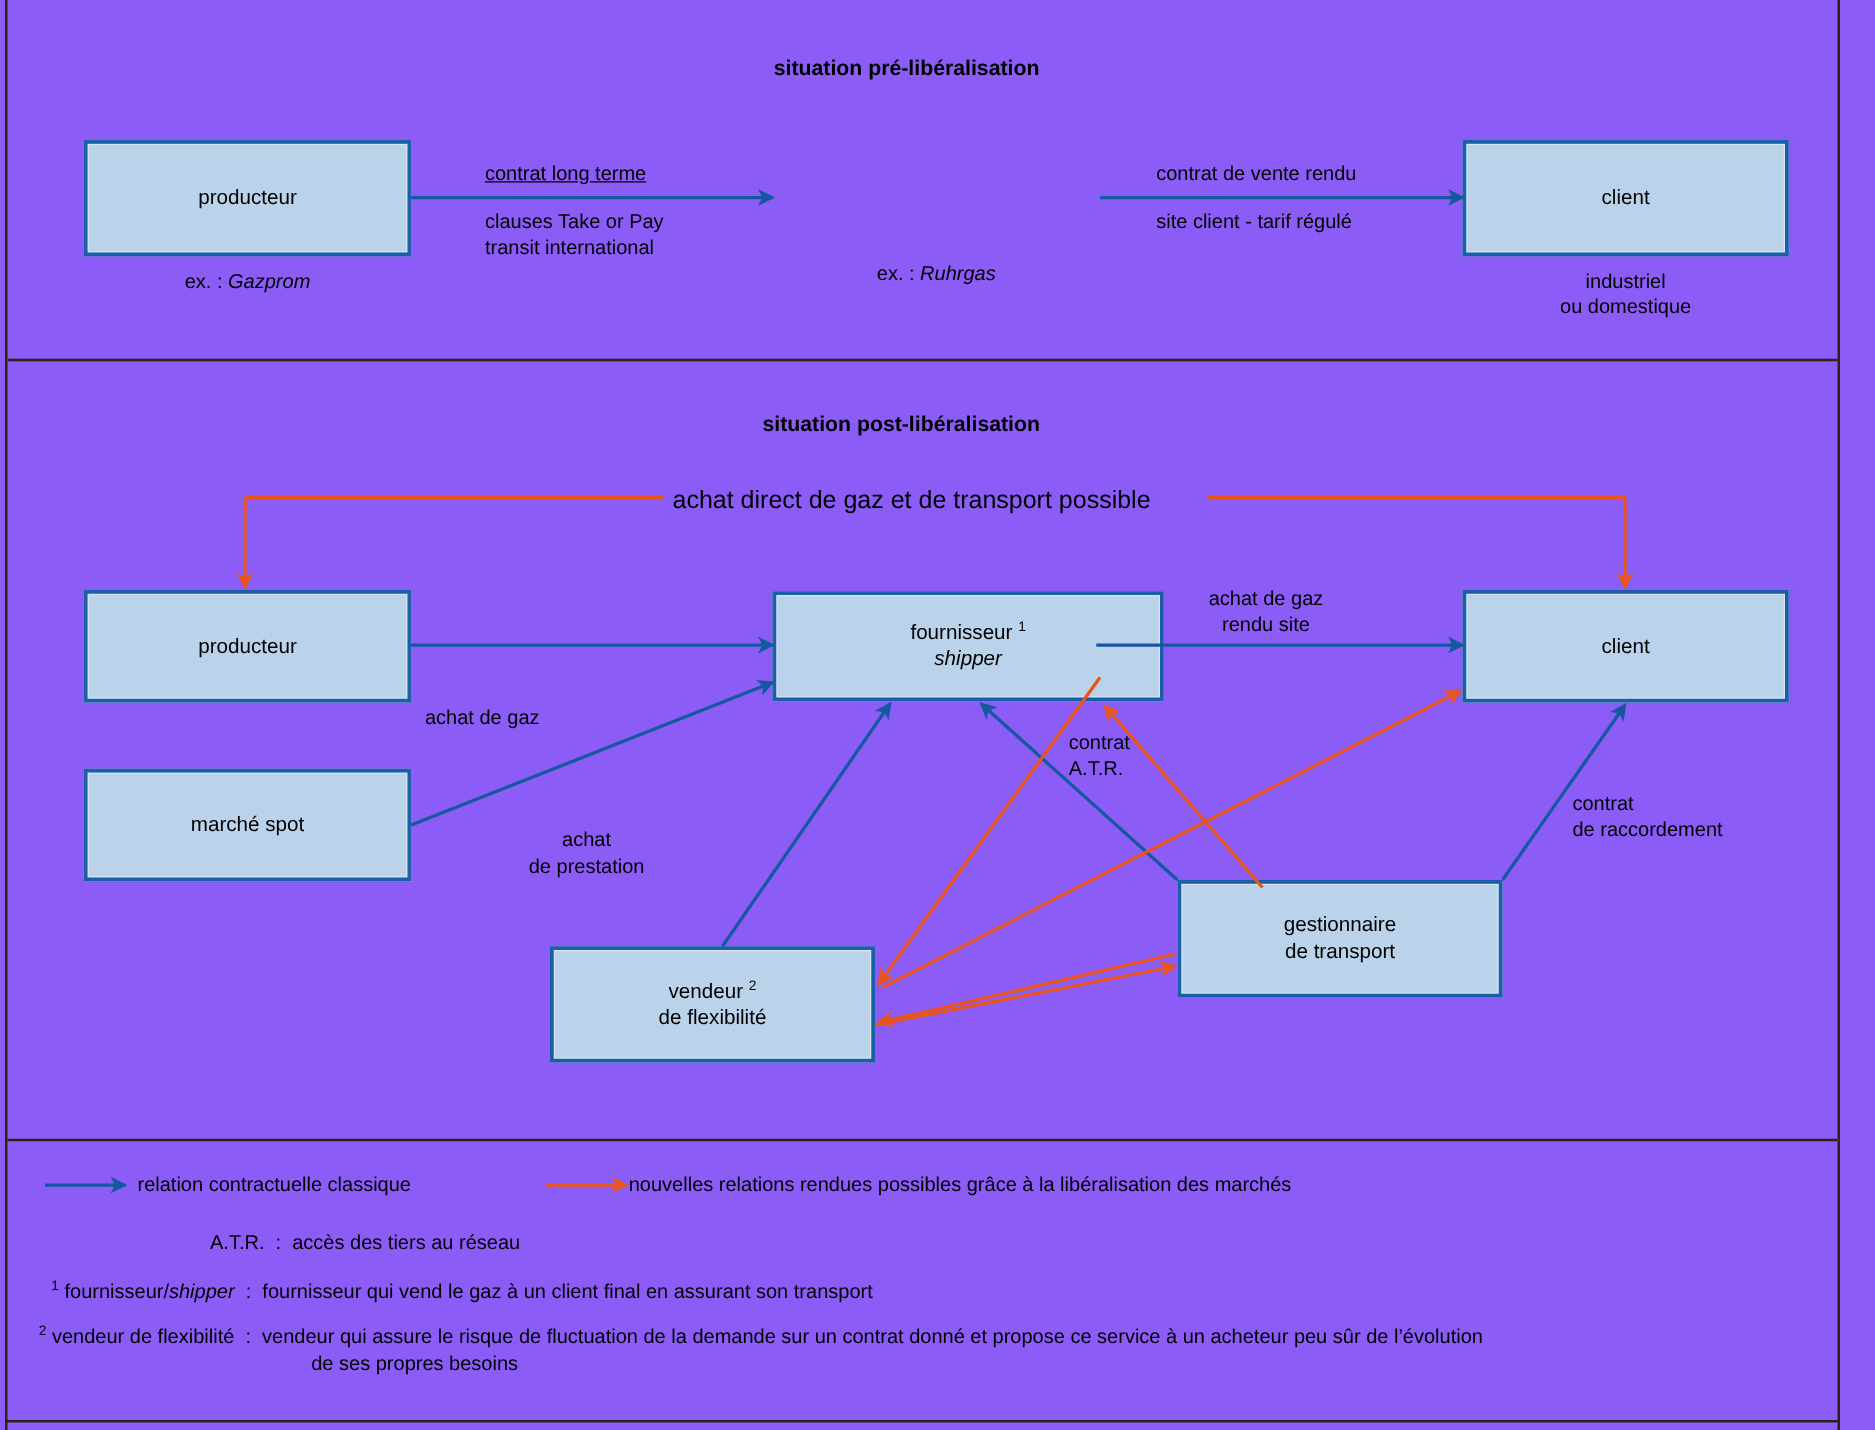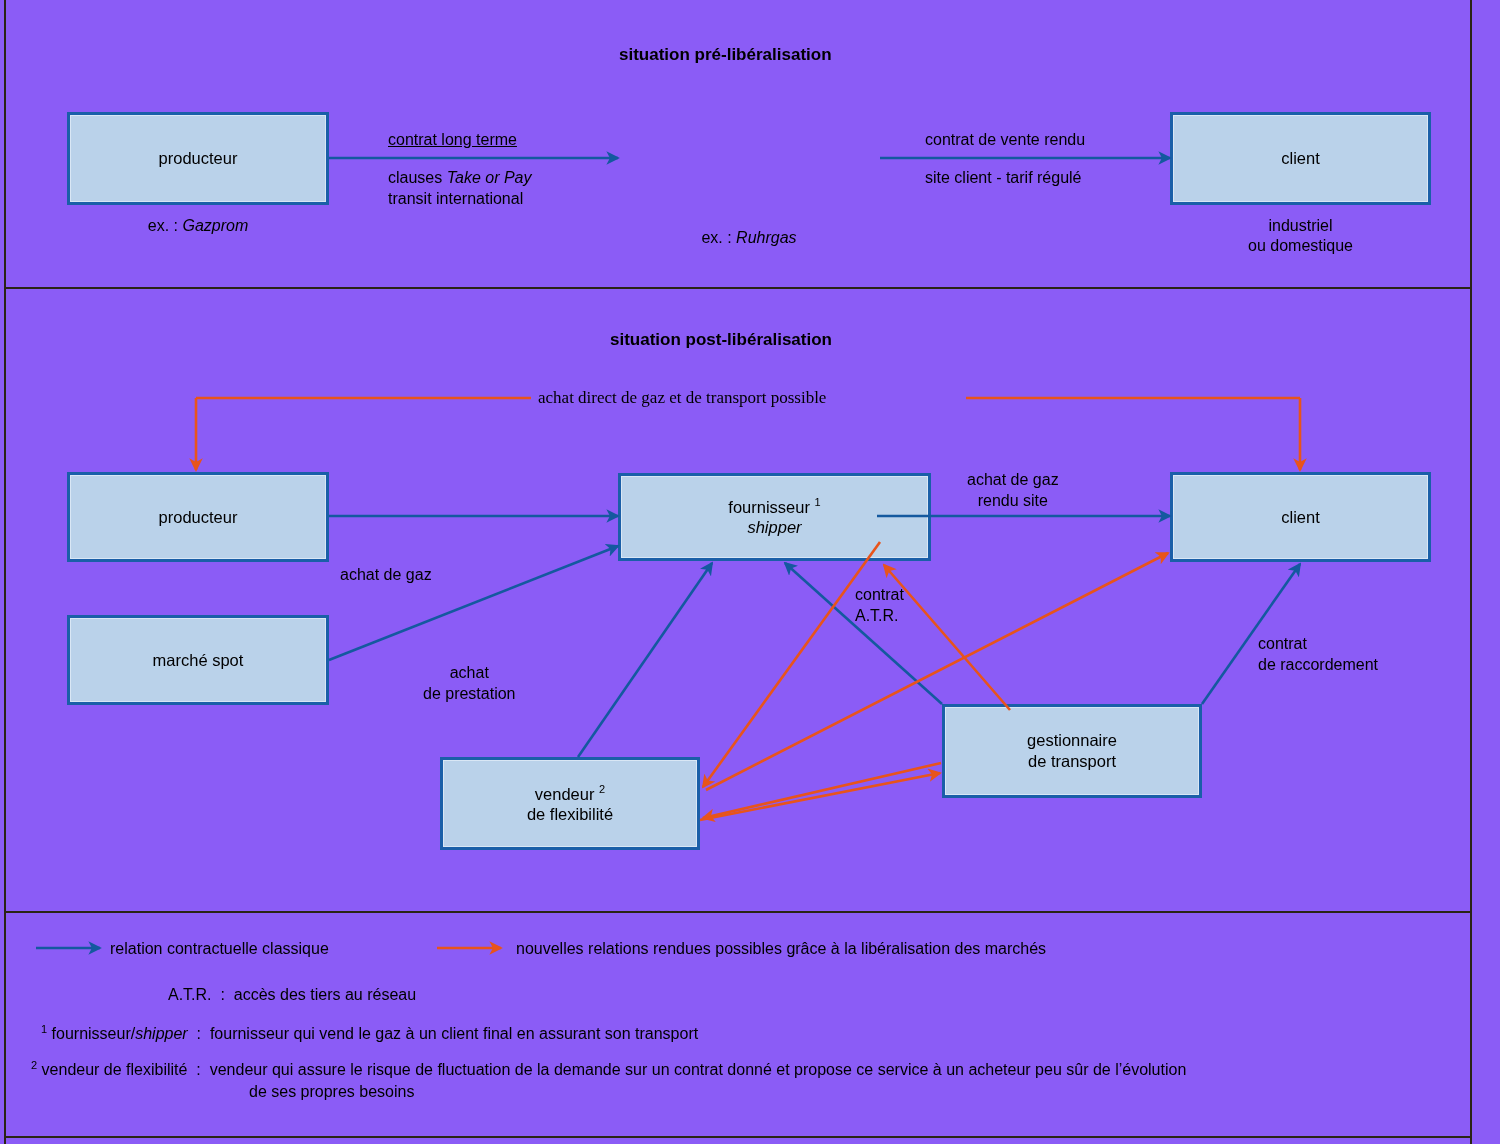--- a/index.html
+++ b/index.html
@@ -60,21 +60,21 @@
   }
   .cap .ital { font-style: italic; }
 
   .edge-label {
     position: absolute;
     font-size: 16px;
     color: #000;
     line-height: 1.3;
     white-space: nowrap;
   }
-  .edge-label .ital { font-style: italic; }
+  .edge-label .ital { }
   .center { text-align: center; }
 
   svg.wires {
     position: absolute;
     left: 0; top: 0;
     width: 1500px; height: 1144px;
     pointer-events: none;
   }
 
   .legend-row {
@@ -111,42 +111,42 @@
 
 
   <div class="node" style="left:1170px; top:112px; width:261px; height:93px;">
     <span>client</span>
   </div>
 
   <div class="cap" style="left:67px; top:216px; width:262px;">
     <span>ex. : </span><span class="ital">Gazprom</span>
   </div>
 
-  <div class="cap" style="left:618px; top:228px; width:262px;">
+  <div class="cap" style="left:618px; top:210px; width:262px;">
     <span>ex. : </span><span class="ital">Ruhrgas</span>
   </div>
 
   <div class="cap" style="left:1170px; top:216px; width:261px;">
     <div>industriel</div>
     <div>ou domestique</div>
   </div>
 
   <div class="edge-label" style="left:388px; top:130px;text-decoration:underline;">contrat long terme</div>
 
   <div class="edge-label" style="left:388px; top:168px;">
     <div><span>clauses </span><span class="ital">Take or Pay</span></div>
     <div>transit international</div>
   </div>
 
   <div class="edge-label" style="left:925px; top:130px;">contrat de vente rendu</div>
   <div class="edge-label" style="left:925px; top:168px;">site client - tarif régulé</div>
 
   <div class="section-title" style="left:610px; top:330px;">situation post-libéralisation</div>
 
-  <div class="edge-label" style="left:538px; top:387px; font-size:17px;font-family:Liberation Serif, serif;">achat direct de gaz et de transport possible</div>
+  <div class="edge-label" style="left:538px; top:387px; font-size:20px;">achat direct de gaz et de transport possible</div>
 
   <div class="node" style="left:67px; top:472px; width:262px; height:90px;">
     <span>producteur</span>
   </div>
 
   <div class="node" style="left:67px; top:615px; width:262px; height:90px;">
     <span>marché spot</span>
   </div>
 
   <div class="node" style="left:618px; top:473px; width:313px; height:88px;">
@@ -190,21 +190,21 @@
     <div>contrat</div>
     <div>A.T.R.</div>
   </div>
 
   <div class="edge-label" style="left:1258px; top:634px;">
     <div>contrat</div>
     <div>de raccordement</div>
   </div>
 
   <div class="legend-row" style="left:110px; top:940px;">relation contractuelle classique</div>
-  <div class="legend-row" style="left:516px; top:940px;">nouvelles relations rendues possibles grâce à la libéralisation des marchés</div>
+  <div class="legend-row" style="left:503px; top:940px;">nouvelles relations rendues possibles grâce à la libéralisation des marchés</div>
 
   <div class="legend-note" style="left:168px; top:984px;">
     <span>A.T.R.</span>
     &nbsp;<span>:</span>&nbsp;
     <span>accès des tiers au réseau</span>
   </div>
 
   <div class="legend-note" style="left:41px; top:1022px;">
     <sup>1</sup>
     <span>fournisseur/</span><span class="ital">shipper</span>

